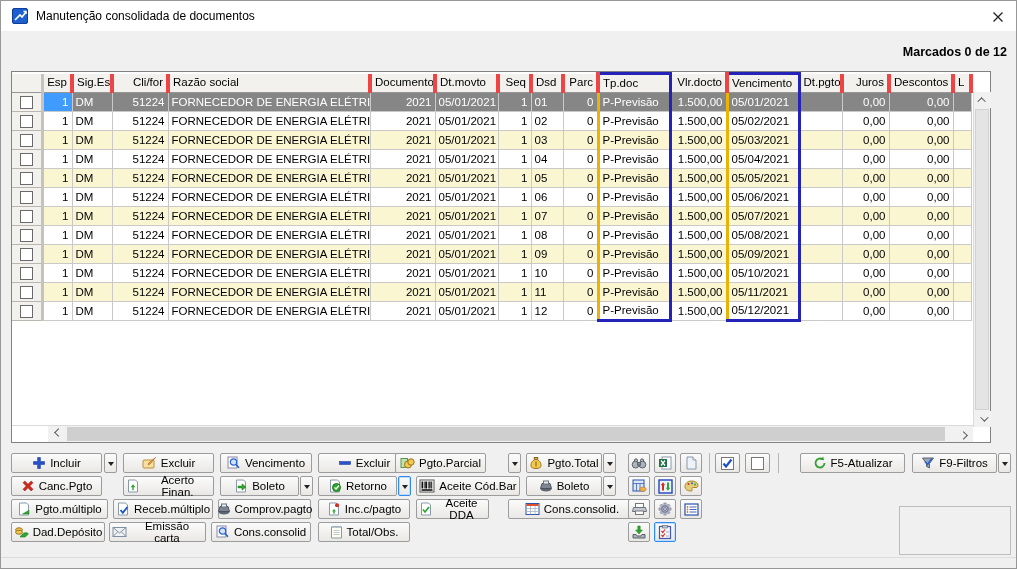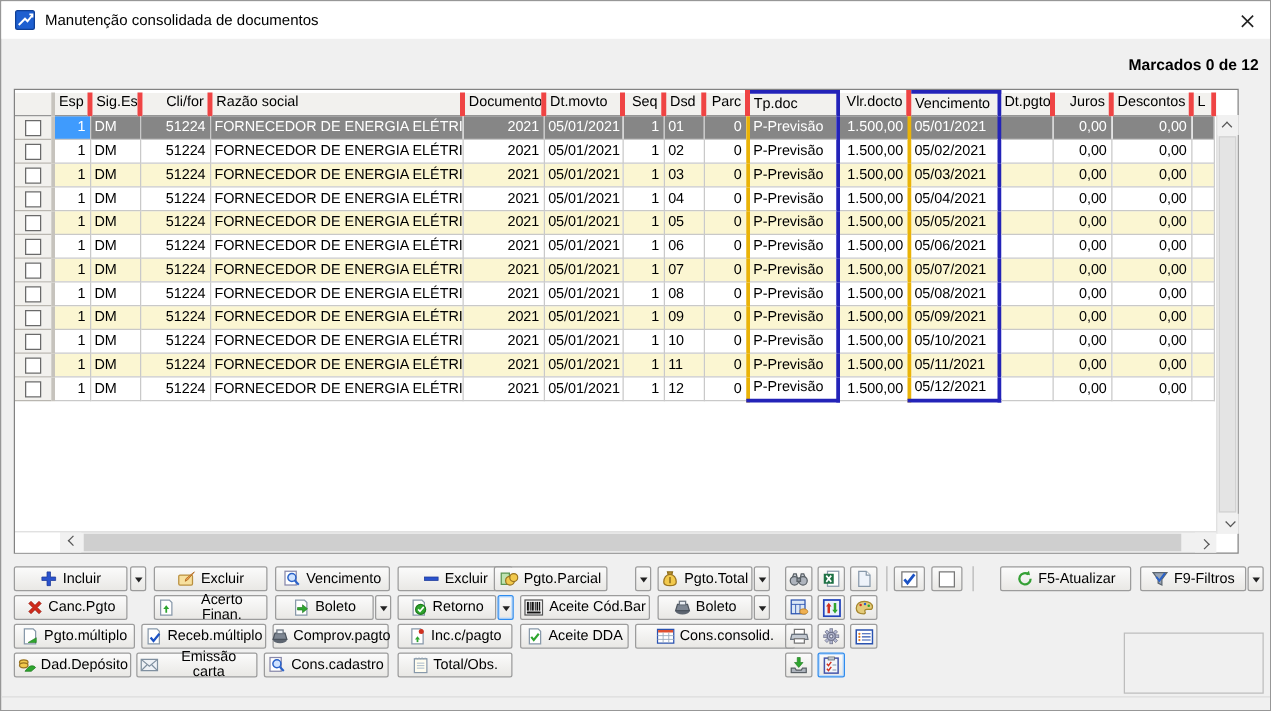--- a/index.html
+++ b/index.html
@@ -642,21 +642,21 @@
       <span class="ic">
         <svg width="14" height="14" viewBox="0 0 14 14">
           <path d="M2.5 1h7l2 2v10h-9z" fill="#fff" stroke="#8899aa"></path>
           <circle cx="10" cy="3.2" r="2" fill="#d03020"></circle>
           <path d="M5 9.5 7 7l2 2.5z" fill="#2ea52e"></path>
           <rect x="6.3" y="9.3" width="1.4" height="2.4" fill="#2ea52e"></rect>
         </svg>
       </span>
       <span>Inc.c/pagto</span>
     </button>
-  <button class="btn" style="left:415px;top:498px;width:87px">
+  <button class="btn" style="left:415px;top:498px;width:73px">
       <span class="ic">
         <svg width="14" height="14" viewBox="0 0 14 14">
           <path d="M2.5 1h7l2 2v10h-9z" fill="#fff" stroke="#8899aa"></path>
           <path d="M4 7.5 6 10l4-5" stroke="#2ea52e" stroke-width="1.7" fill="none"></path>
         </svg>
       </span>
       <span>Aceite DDA</span>
     </button>
   <button class="btn" style="left:507px;top:498px;width:128px">
       <span class="ic">
@@ -723,21 +723,21 @@
       <span>Emissão carta</span>
     </button>
   <button class="btn" style="left:210px;top:521px;width:100px">
       <span class="ic">
         <svg width="14" height="14" viewBox="0 0 14 14">
           <rect x="1" y="1" width="9" height="11" fill="#fff" stroke="#88a"></rect>
           <circle cx="6.5" cy="6" r="3.2" fill="#cfe2ff" stroke="#2a62c9" stroke-width="1.2"></circle>
           <path d="M8.8 8.4 12 11.8" stroke="#2a62c9" stroke-width="1.6"></path>
         </svg>
       </span>
-      <span>Cons.cadastro</span>
+      <span>Cons.consolid</span>
     </button>
   <button class="btn" style="left:317px;top:521px;width:92px">
       <span class="ic">
         <svg width="13" height="14" viewBox="0 0 13 14">
           <path d="M1.5 2h10v11h-10z" fill="#fffdf0" stroke="#8899aa"></path>
           <path d="M1.5 2c1-.5 2-.5 2.5 0 .8-.7 1.7-.7 2.5 0 .8-.7 1.7-.7 2.5 0 .9-.5 1.6-.5 2.5 0" fill="none" stroke="#8899aa" stroke-width=".7"></path>
           <path d="M3.5 5.5h6M3.5 7.5h6M3.5 9.5h6" stroke="#aabbcc" stroke-width=".8"></path>
         </svg>
       </span>
       <span>Total/Obs.</span>

